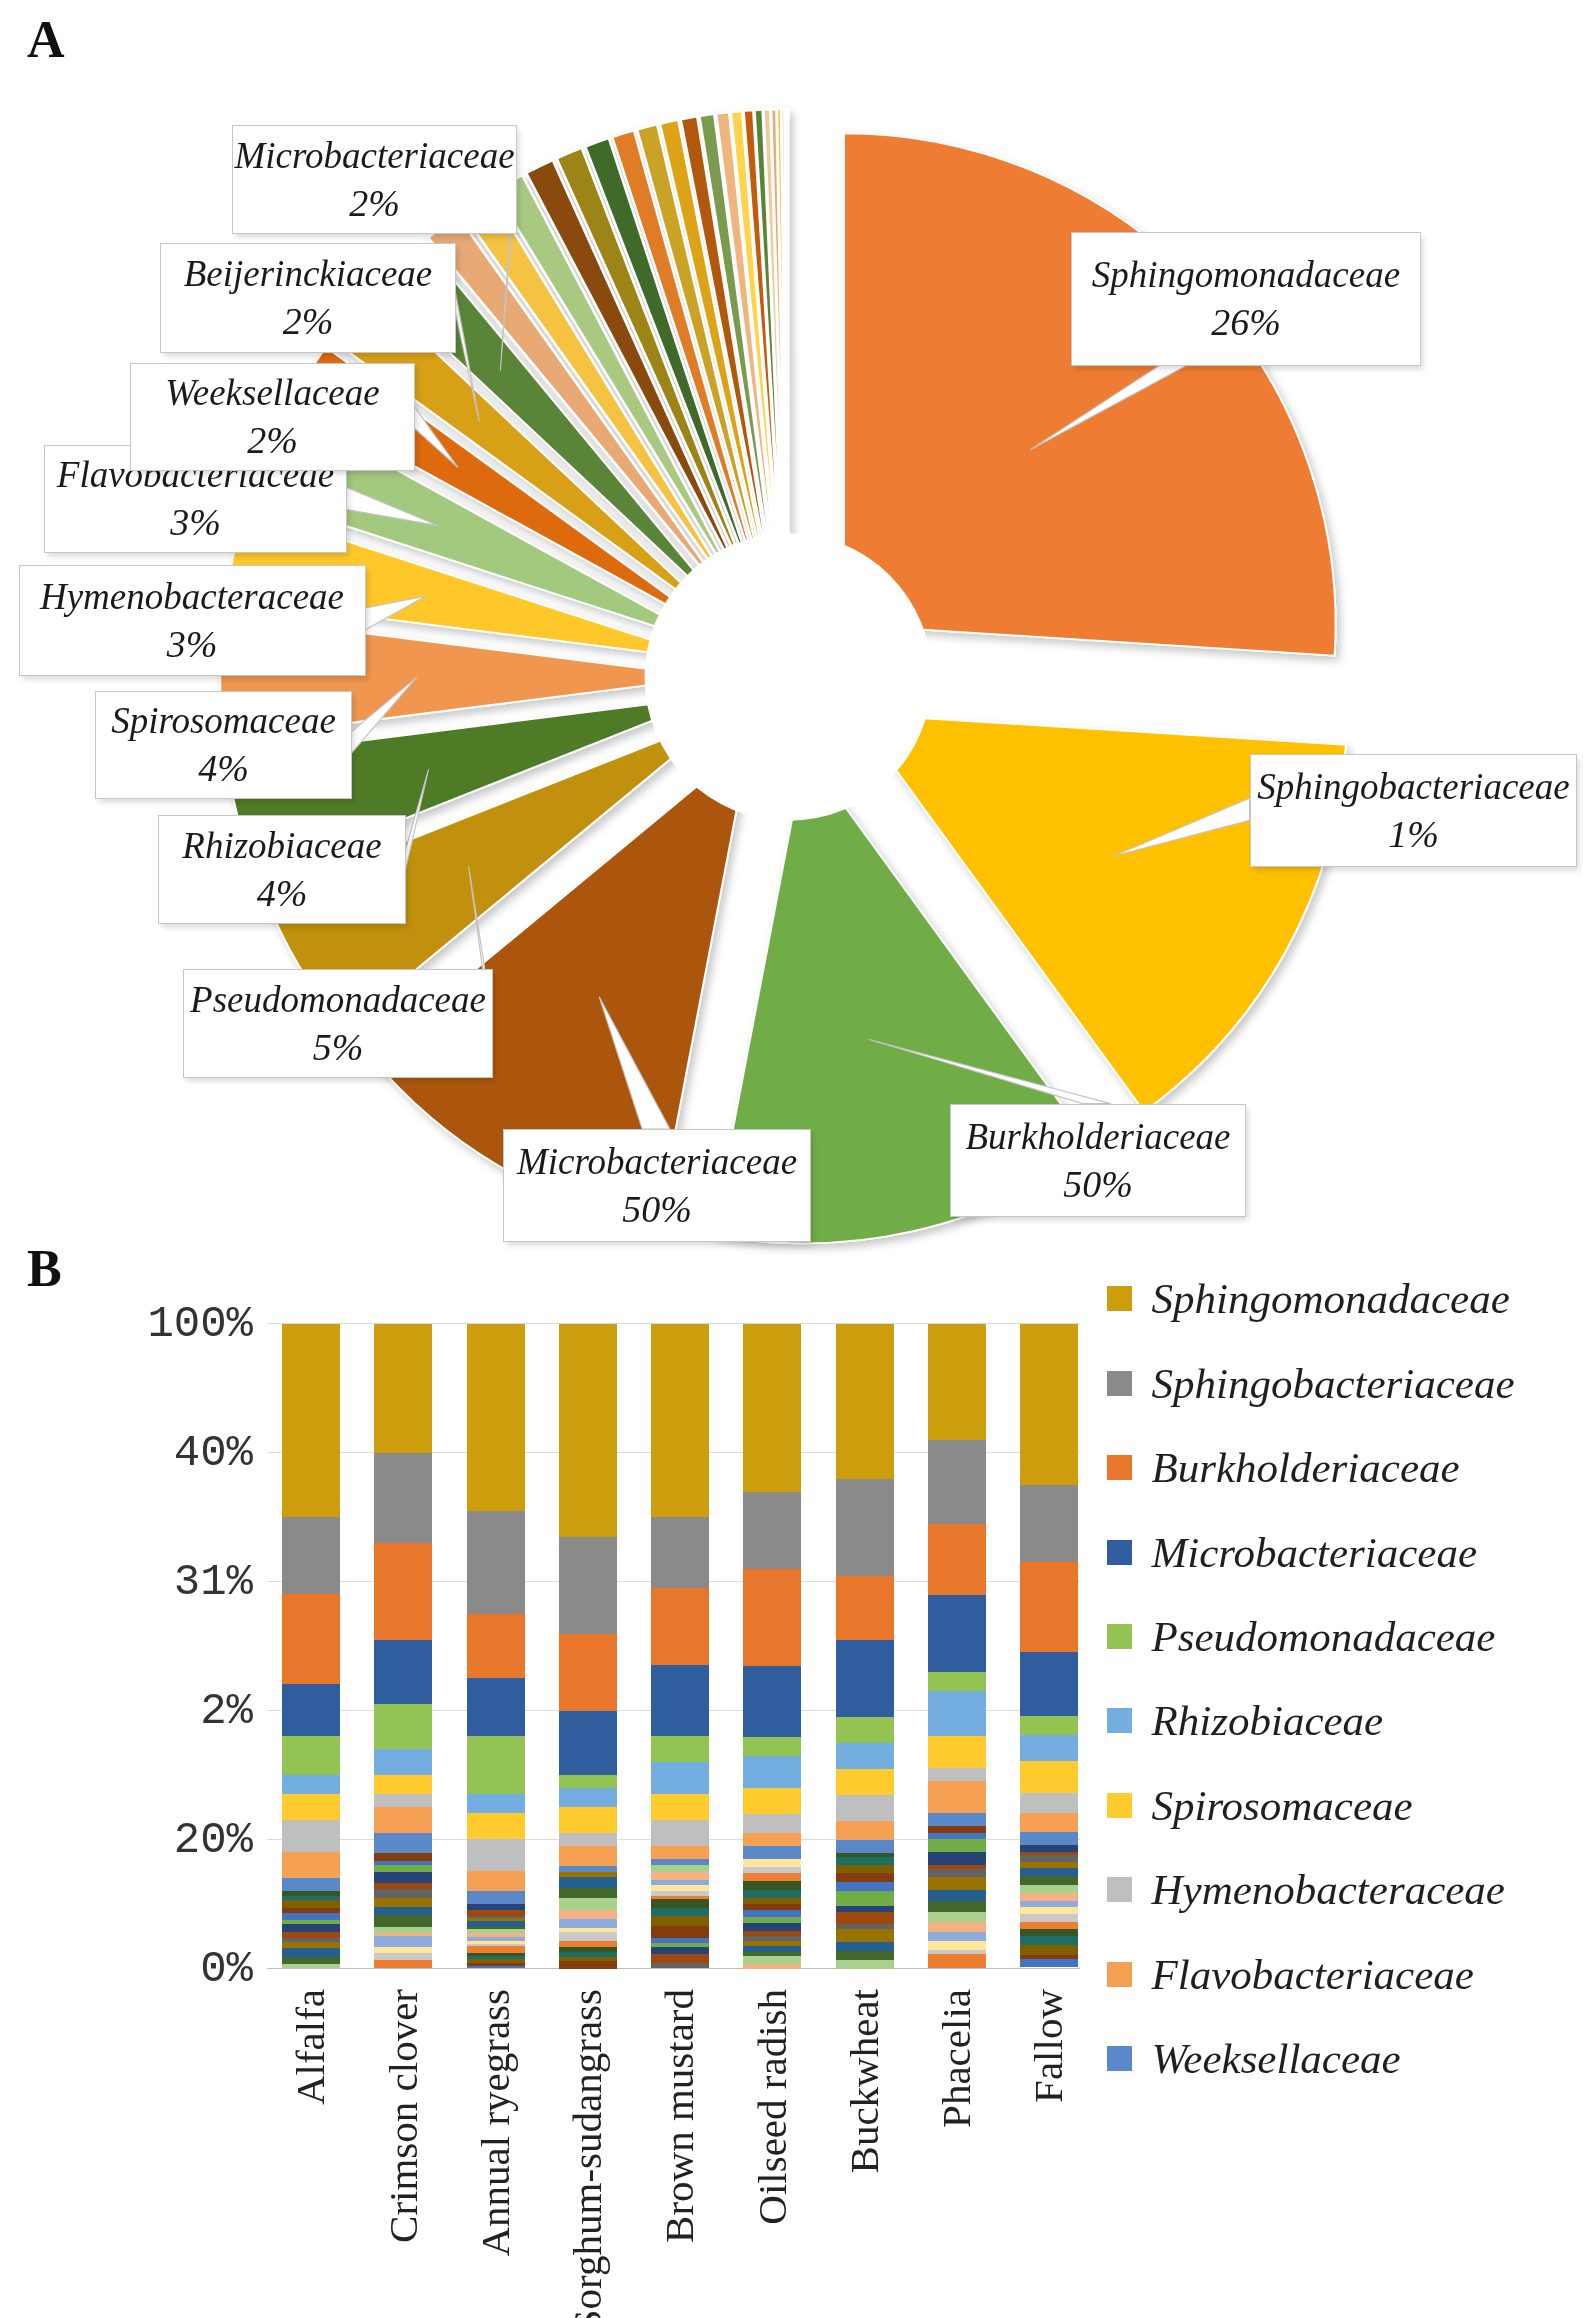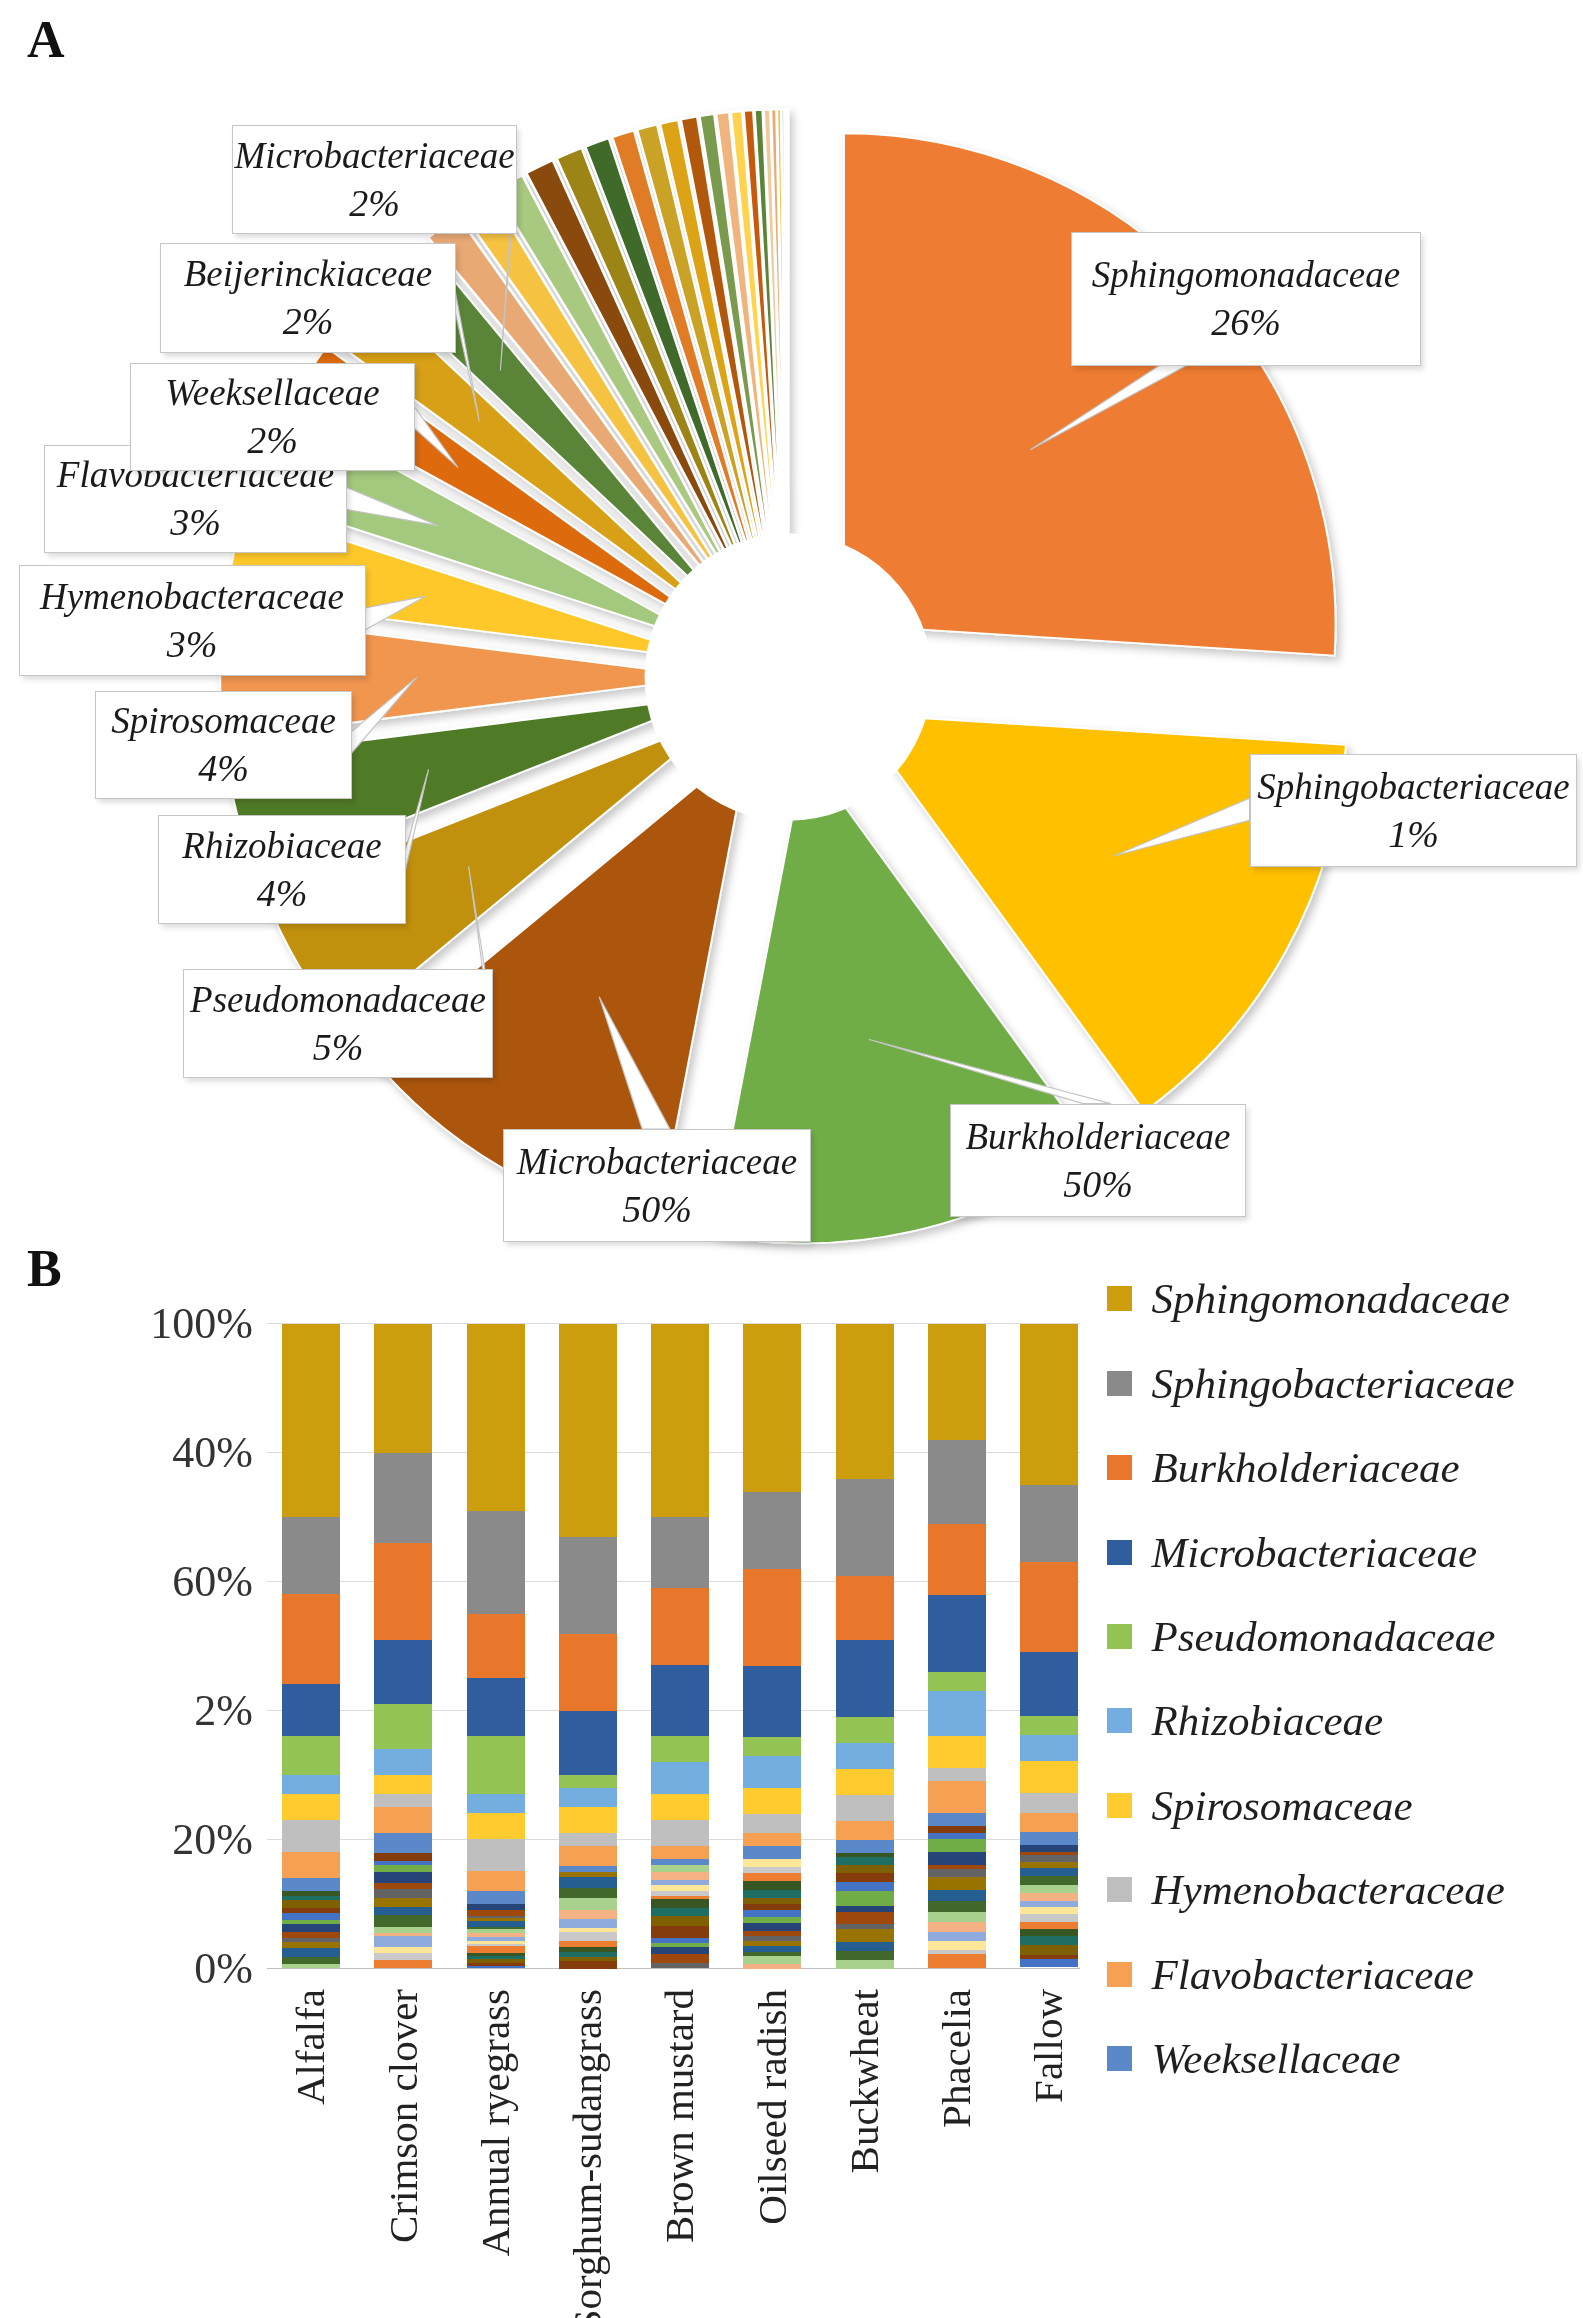--- a/index.html
+++ b/index.html
@@ -19,21 +19,21 @@
     display:flex; flex-direction:column; align-items:center; justify-content:center;
     text-align:center; color:#1a1a1a; z-index:3;
   }
   .callout .name { font-style:italic; font-size:37px; line-height:1.28; white-space:nowrap; }
   .callout .pct  { font-style:italic; font-size:38px; line-height:1.28; }
   
   .gridline { position:absolute; height:1.4px; background:#dcdcdc; }
   .gridline.zero { background:#bfbfbf; }
   .ytick {
     position:absolute; width:139px; text-align:right; font-size:44px; color:#333;
-    font-family:Liberation Serif, serif; line-height:1;
+    font-family:Liberation Mono, monospace; line-height:1;
   }
   .bar { position:absolute; display:flex; flex-direction:column; }
   .bar-seg { width:100%; }
   .xlabel {
     position:absolute; width:454px; height:51px; line-height:51px;
     text-align:right; font-size:41px; color:#222;
     font-family:"Liberation Serif", serif; white-space:nowrap;
     transform:rotate(-90deg); transform-origin:calc(100% - 25.5px) 50%;
   }
   .legend-row { position:absolute; display:flex; align-items:center; }
@@ -161,21 +161,21 @@
   <div class="panel-letter" style="left:27px; top:1239px;">B</div>
 
   <div id="bar-area">
       <div class="gridline zero" style="left: 267px; top: 1968px; width: 813px;"></div>
       <div class="ytick" style="left: 114px; top: 1947px;">0%</div>
       <div class="gridline" style="left: 267px; top: 1839px; width: 813px;"></div>
       <div class="ytick" style="left: 114px; top: 1818px;">20%</div>
       <div class="gridline" style="left: 267px; top: 1710px; width: 813px;"></div>
       <div class="ytick" style="left: 114px; top: 1689px;">2%</div>
       <div class="gridline" style="left: 267px; top: 1581px; width: 813px;"></div>
-      <div class="ytick" style="left: 114px; top: 1560px;">60%</div>
+      <div class="ytick" style="left: 114px; top: 1560px;">31%</div>
       <div class="gridline" style="left: 267px; top: 1452px; width: 813px;"></div>
       <div class="ytick" style="left: 114px; top: 1431px;">40%</div>
       <div class="gridline" style="left: 267px; top: 1323px; width: 813px;"></div>
       <div class="ytick" style="left: 114px; top: 1302px;">100%</div>
       <div class="bar" style="left: 282px; top: 1324px; width: 58px; height: 645px;">
         <div class="bar-seg" title="Sphingomonadaceae" style="height: 193px; background: rgb(204, 158, 14);"></div>
         <div class="bar-seg" title="Sphingobacteriaceae" style="height: 77px; background: rgb(138, 138, 138);"></div>
         <div class="bar-seg" title="Burkholderiaceae" style="height: 90px; background: rgb(232, 118, 43);"></div>
         <div class="bar-seg" title="Microbacteriaceae" style="height: 52px; background: rgb(47, 93, 158);"></div>
         <div class="bar-seg" title="Pseudomonadaceae" style="height: 39px; background: rgb(147, 195, 83);"></div>

